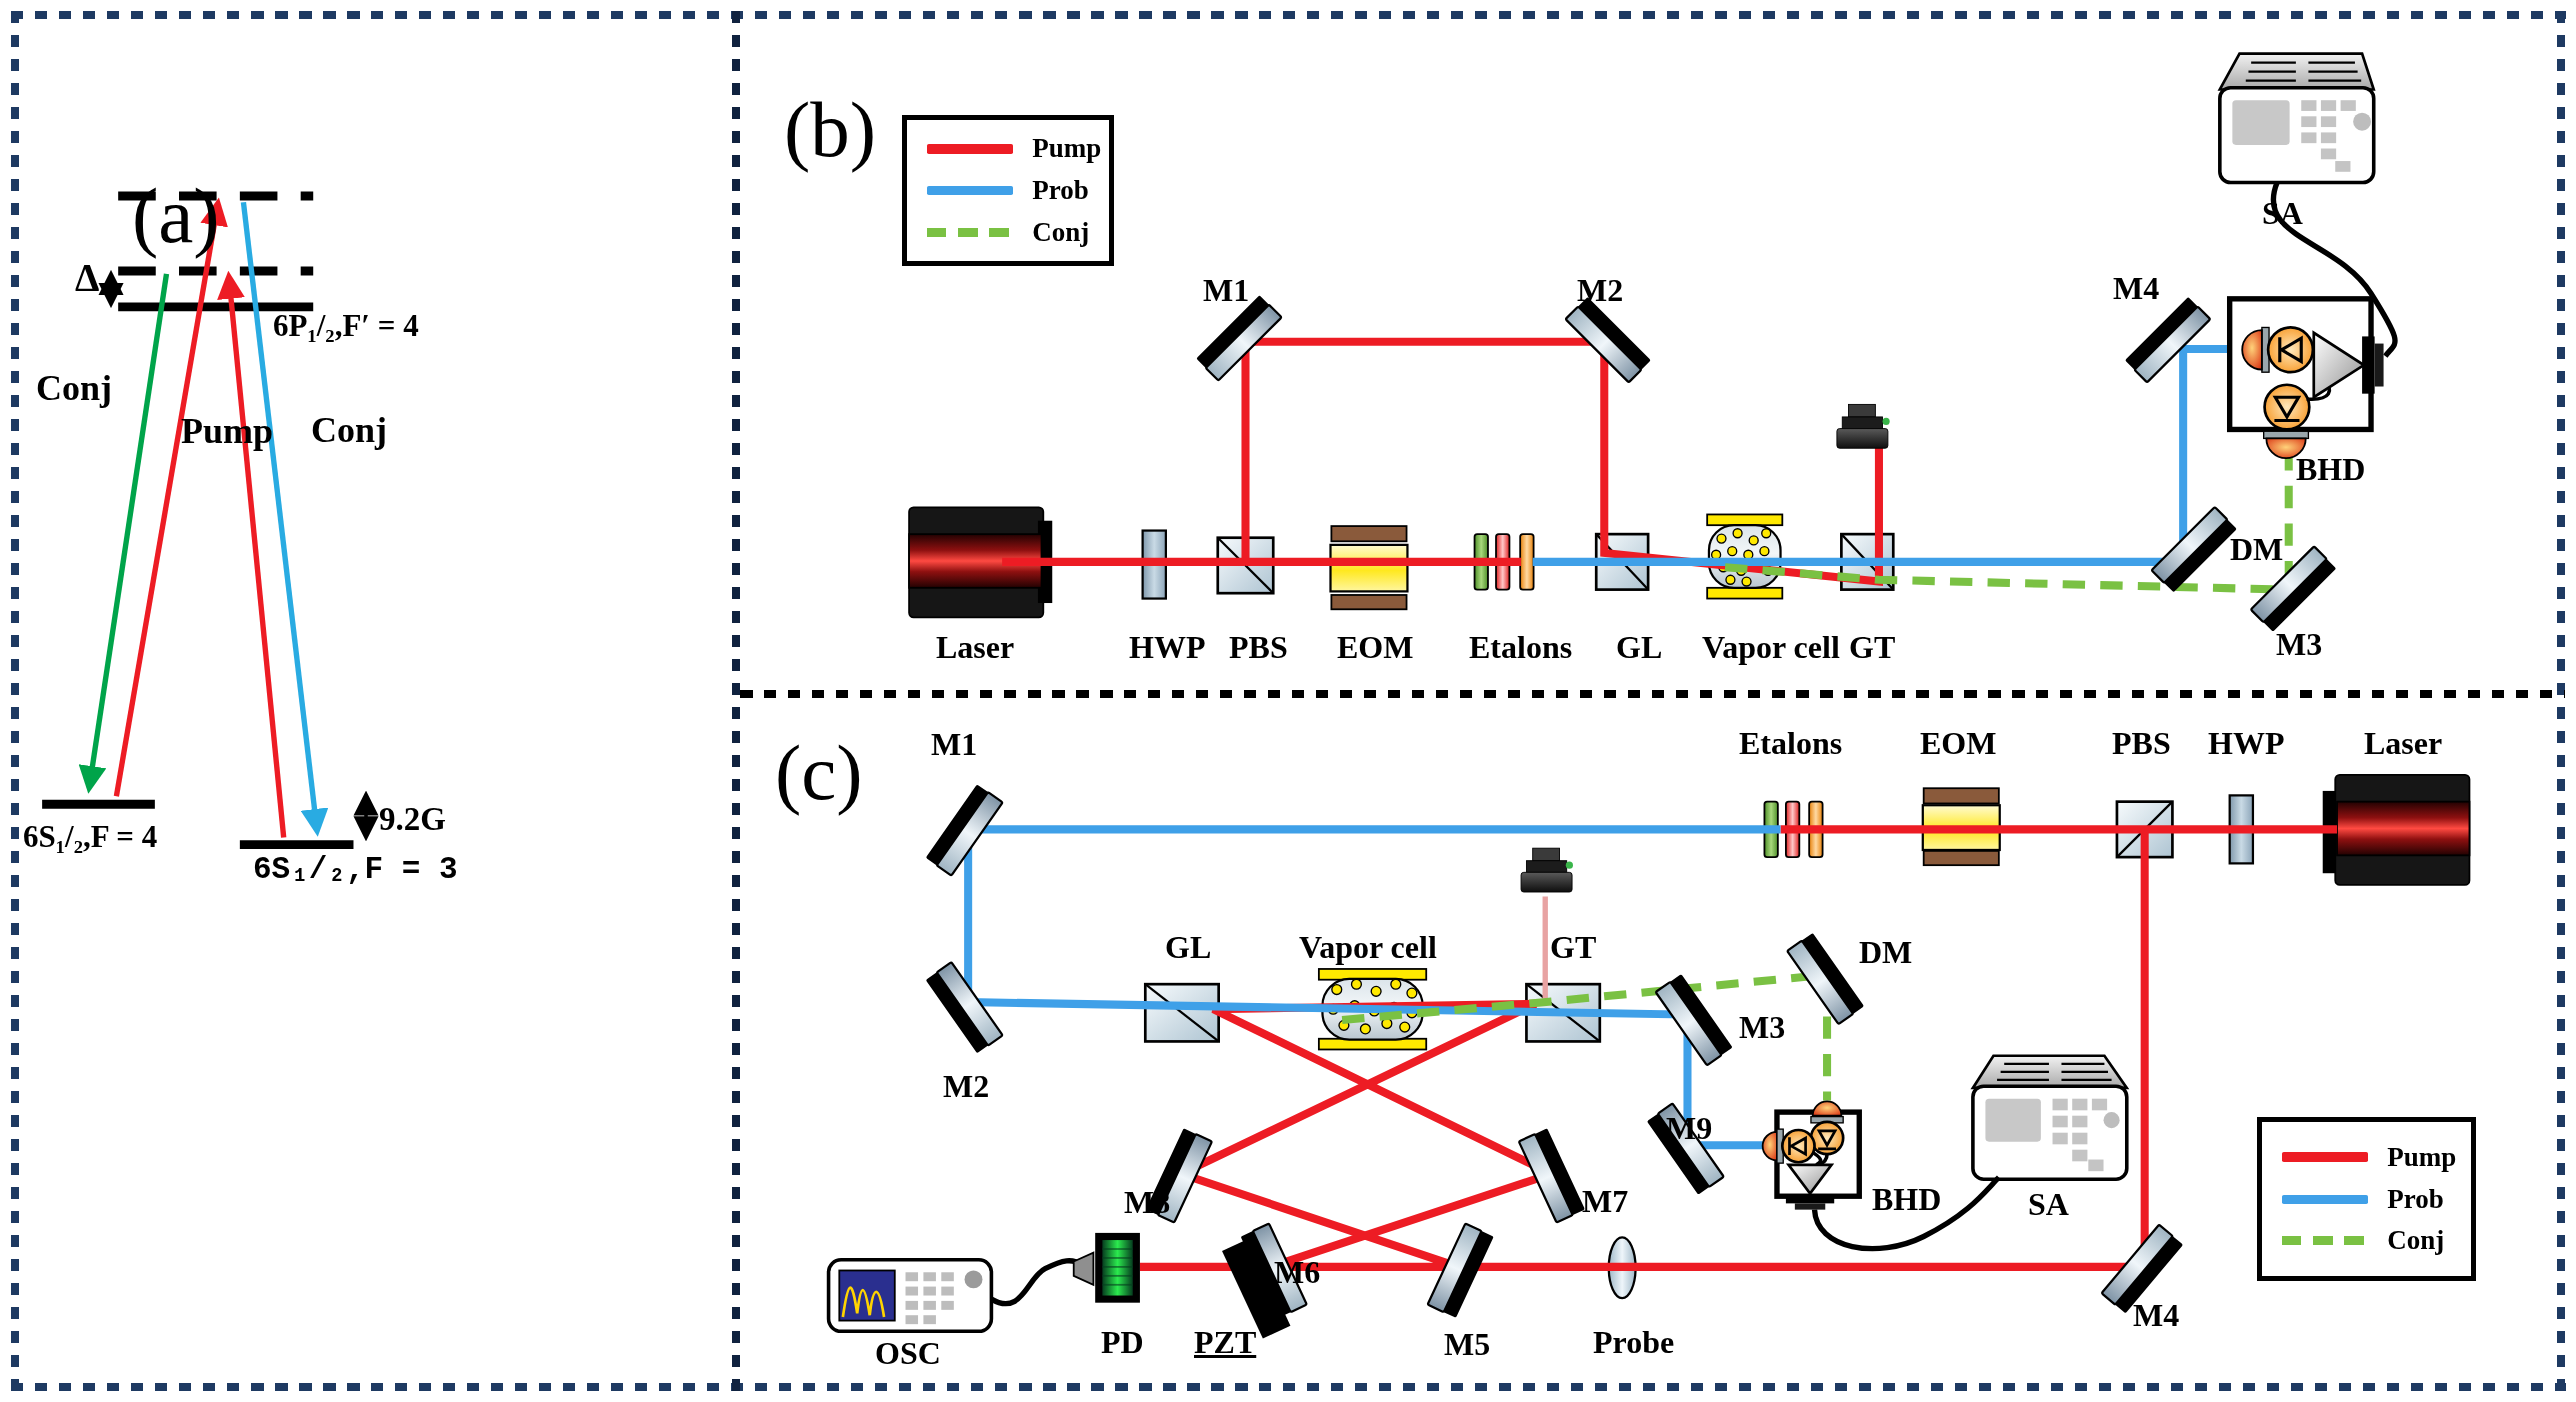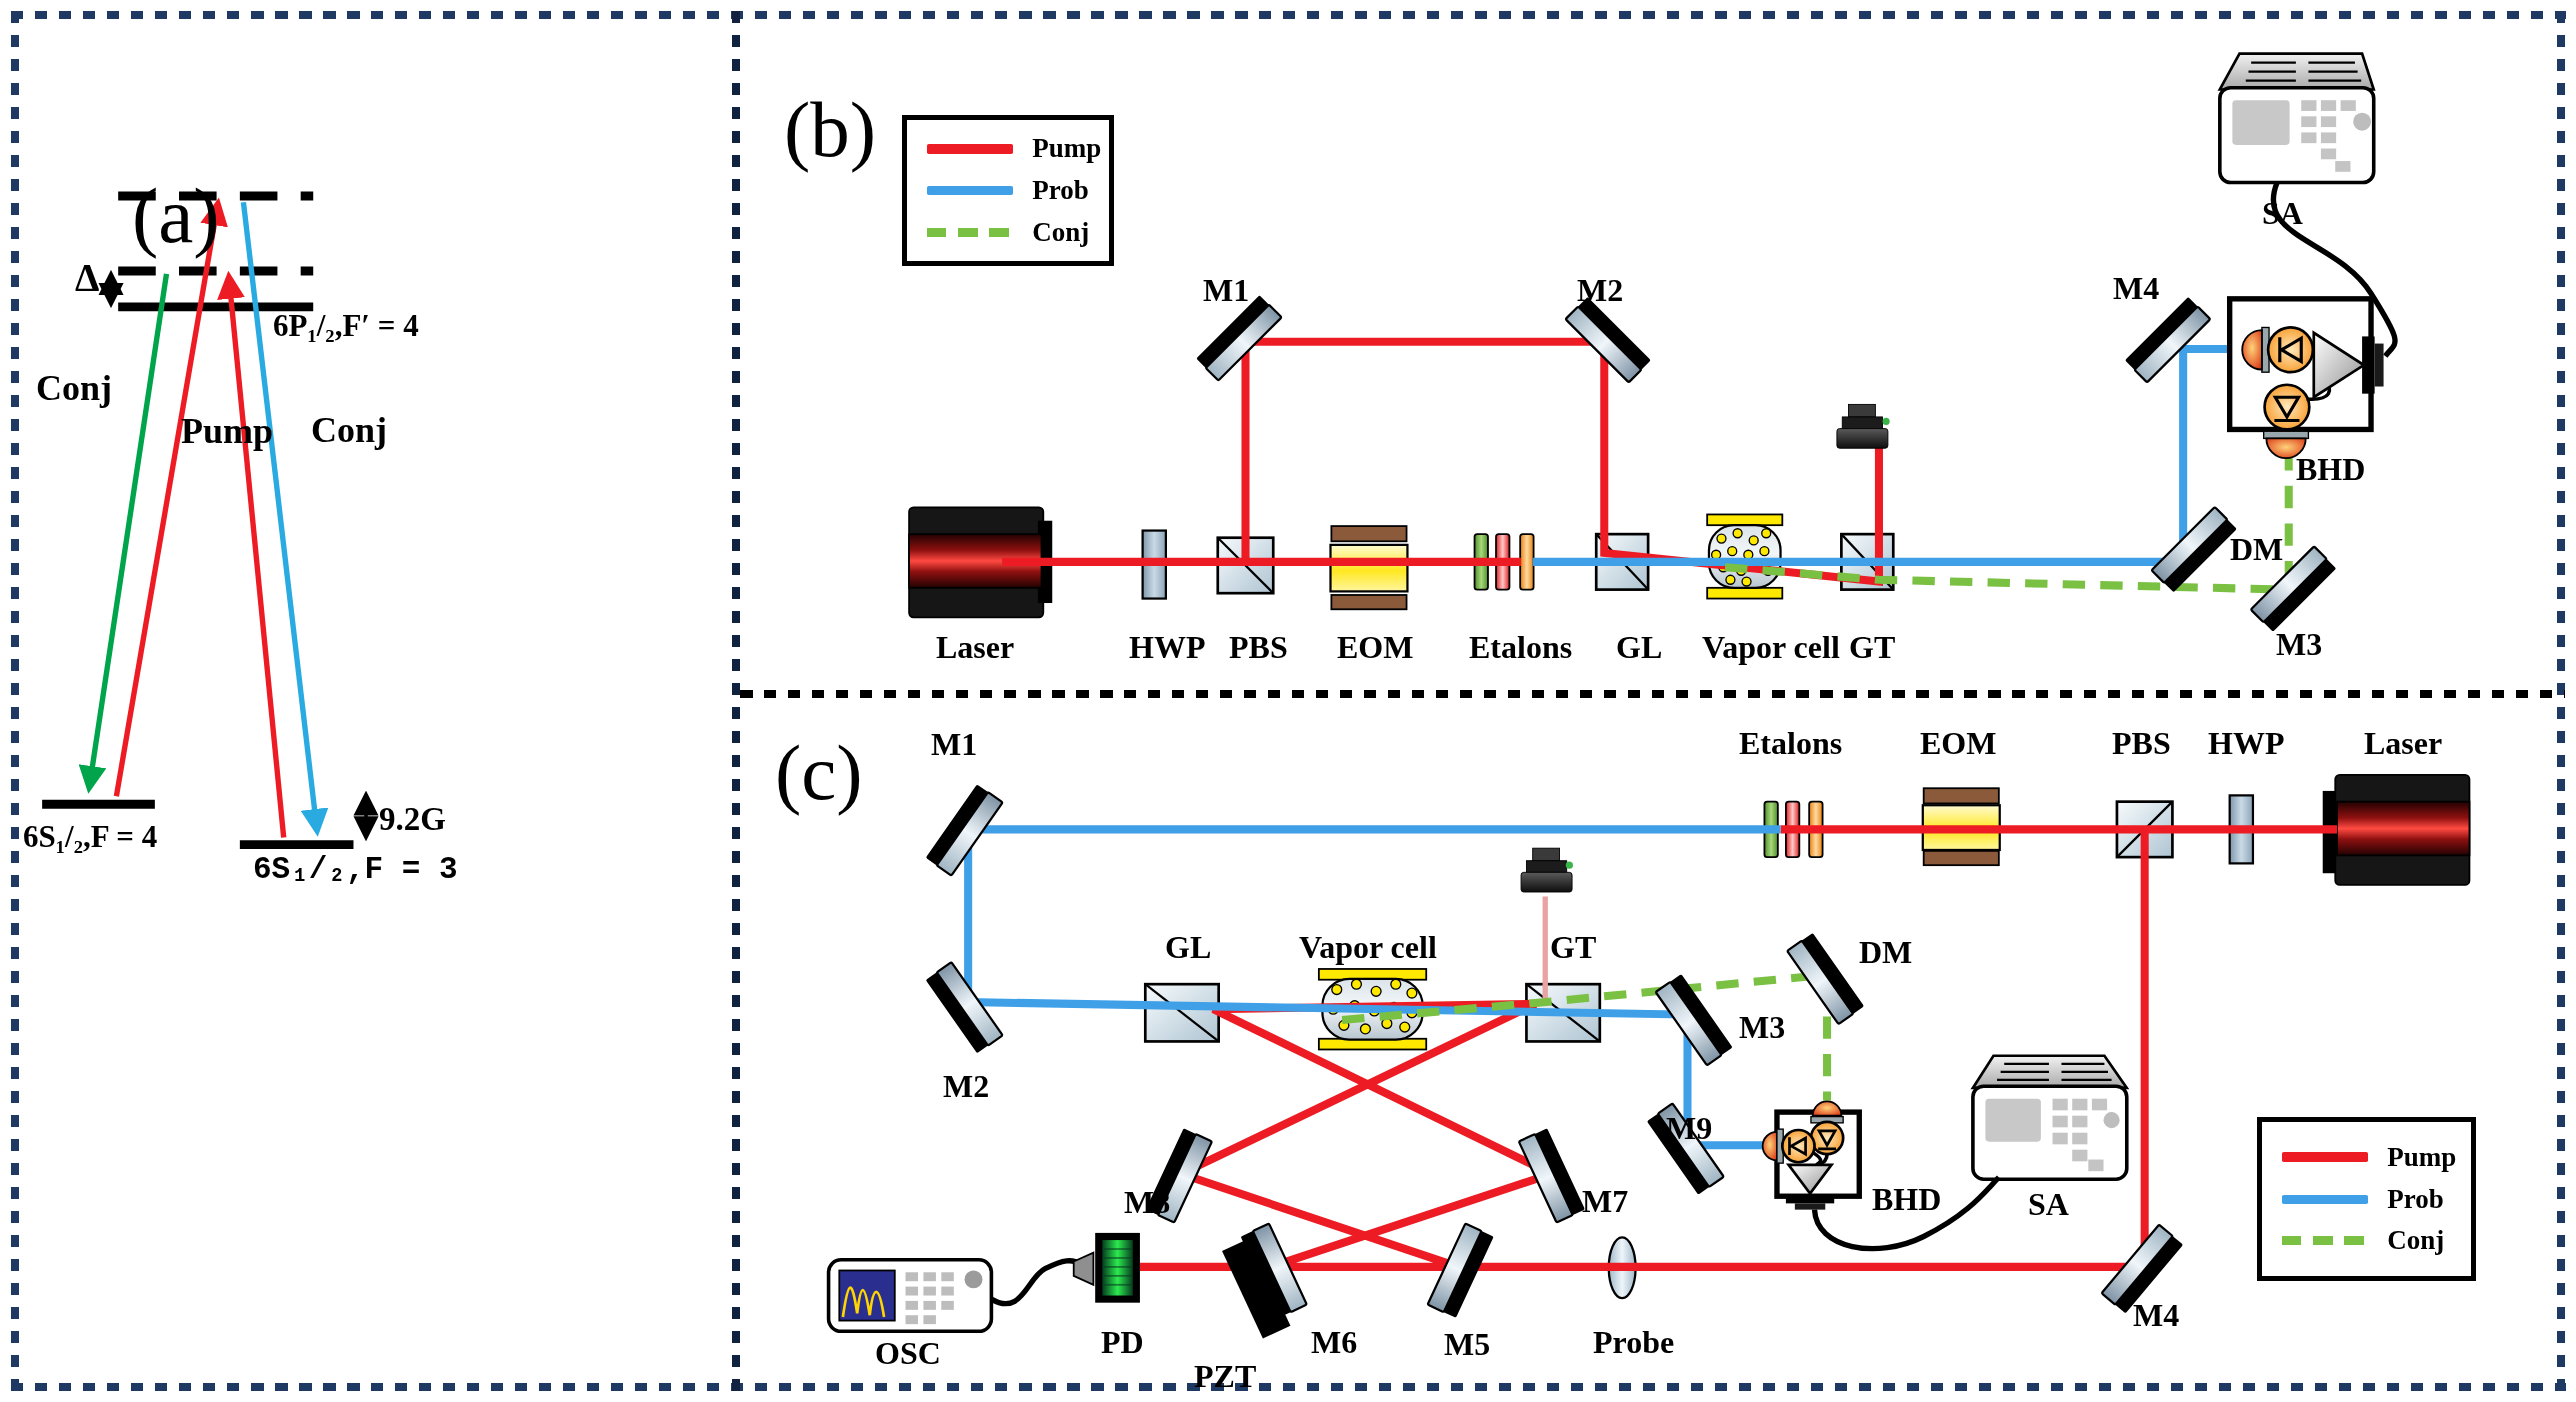--- a/index.html
+++ b/index.html
@@ -494,22 +494,22 @@
   <div class="lbl" style="left:943px;top:1070px;">M2</div>
   <div class="lbl" style="left:1739px;top:1011px;">M3</div>
   <div class="lbl" style="left:1666px;top:1112px;">M9</div>
   <div class="lbl" style="left:1582px;top:1185px;">M7</div>
   <div class="lbl" style="left:1124px;top:1186px;">M8</div>
   <div class="lbl" style="left:1872px;top:1183px;">BHD</div>
   <div class="lbl" style="left:2028px;top:1188px;">SA</div>
   <div class="lbl" style="left:2133px;top:1299px;">M4</div>
   <div class="lbl" style="left:875px;top:1337px;">OSC</div>
   <div class="lbl" style="left:1101px;top:1326px;">PD</div>
-  <div class="lbl" style="left:1194px;top:1360px;">PZT</div>
-  <div class="lbl" style="left:1274px;top:1326px;margin-left:37px;">M6</div>
+  <div class="lbl" style="left:1194px;top:1326px;text-decoration:underline;">PZT</div>
+  <div class="lbl" style="left:1274px;top:1256px;">M6</div>
   <div class="lbl" style="left:1444px;top:1328px;">M5</div>
   <div class="lbl" style="left:1593px;top:1326px;">Probe</div>
 
   <div class="legend" style="left:2257px;top:1117px;width:209px;height:136px;">
     <div class="legend-row">
       <span class="swatch">
           <span class="line-solid" style="height:9.8px;background:#ED1C24;"></span>
         </span>
       <span class="legend-label">Pump</span>
     </div>

